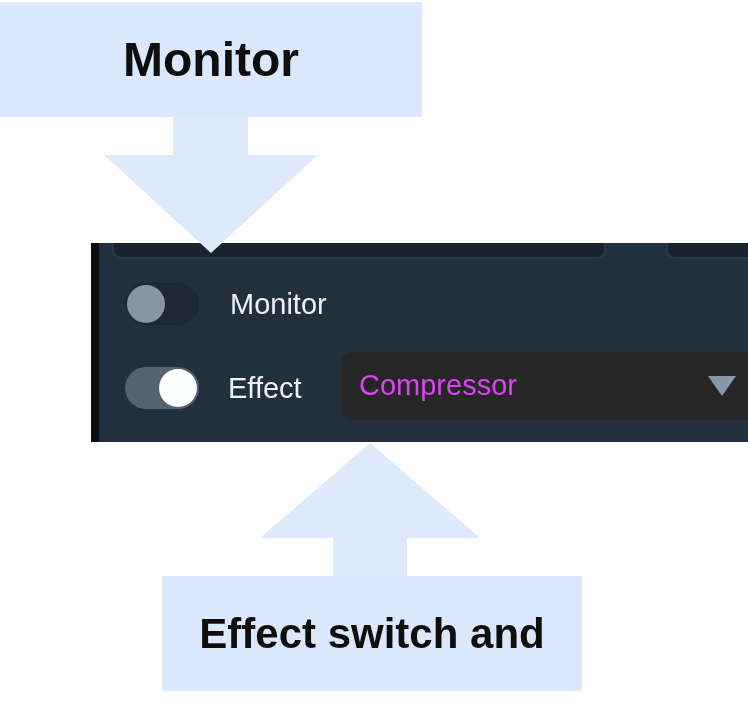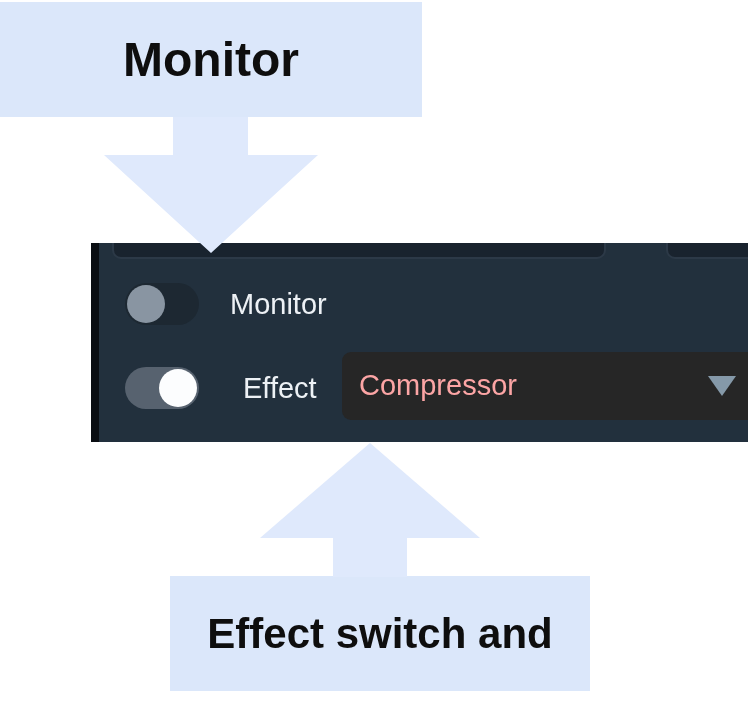--- a/index.html
+++ b/index.html
@@ -15,21 +15,21 @@
   .callout {
     position: absolute;
     background: #dbe7fa;
     color: #0e0e0e;
     display: flex; flex-direction: column;
     align-items: center; justify-content: center;
     text-align: center;
     font-weight: bold;
   }
   .callout-top  { left: 0px;   top: 2px;   width: 422px; height: 115px; font-size: 48px; }
-  .callout-bottom { left: 162px; top: 576px; width: 420px; height: 115px; font-size: 42px; line-height: 53px; margin-left: 8px; }
+  .callout-bottom { left: 162px; top: 576px; width: 420px; height: 115px; font-size: 42px; line-height: 53px; }
 
   
   .arrow-overlay {
     position: absolute; left: 0; top: 0;
     width: 748px; height: 726px;
     z-index: 6; pointer-events: none;
   }
 
   
   .panel {
@@ -66,34 +66,34 @@
   .knob-off { left: 2px;  background: #8995a2; }
   .knob-on  { left: 34px; background: #fcfdfe; }
 
   .panel-label {
     position: absolute;
     color: #edf1f5;
     font-size: 29px; line-height: 32px;
     white-space: nowrap;
   }
   .label-monitor { left: 131px; top: 45px; }
-  .label-effect  { left: 144px; top: 129px; }
+  .label-effect  { left: 129px; top: 129px; }
 
   .dropdown {
     position: absolute;
     left: 243px; top: 109px;
     width: 440px; height: 68px;
     background: #262626;
     border-radius: 9px;
     cursor: pointer;
   }
   .dropdown-value {
     position: absolute; left: 17px; top: 0;
     line-height: 66px; font-size: 29px;
-    color: #fca5a5; white-space: nowrap;
+    color: #d946ef; white-space: nowrap;
   }
   .caret-down {
     position: absolute; left: 366px; top: 24px;
     width: 0; height: 0;
     border-left: 14px solid transparent;
     border-right: 14px solid transparent;
     border-top: 20px solid #8599a9;
   }
 </style>
 </head>

